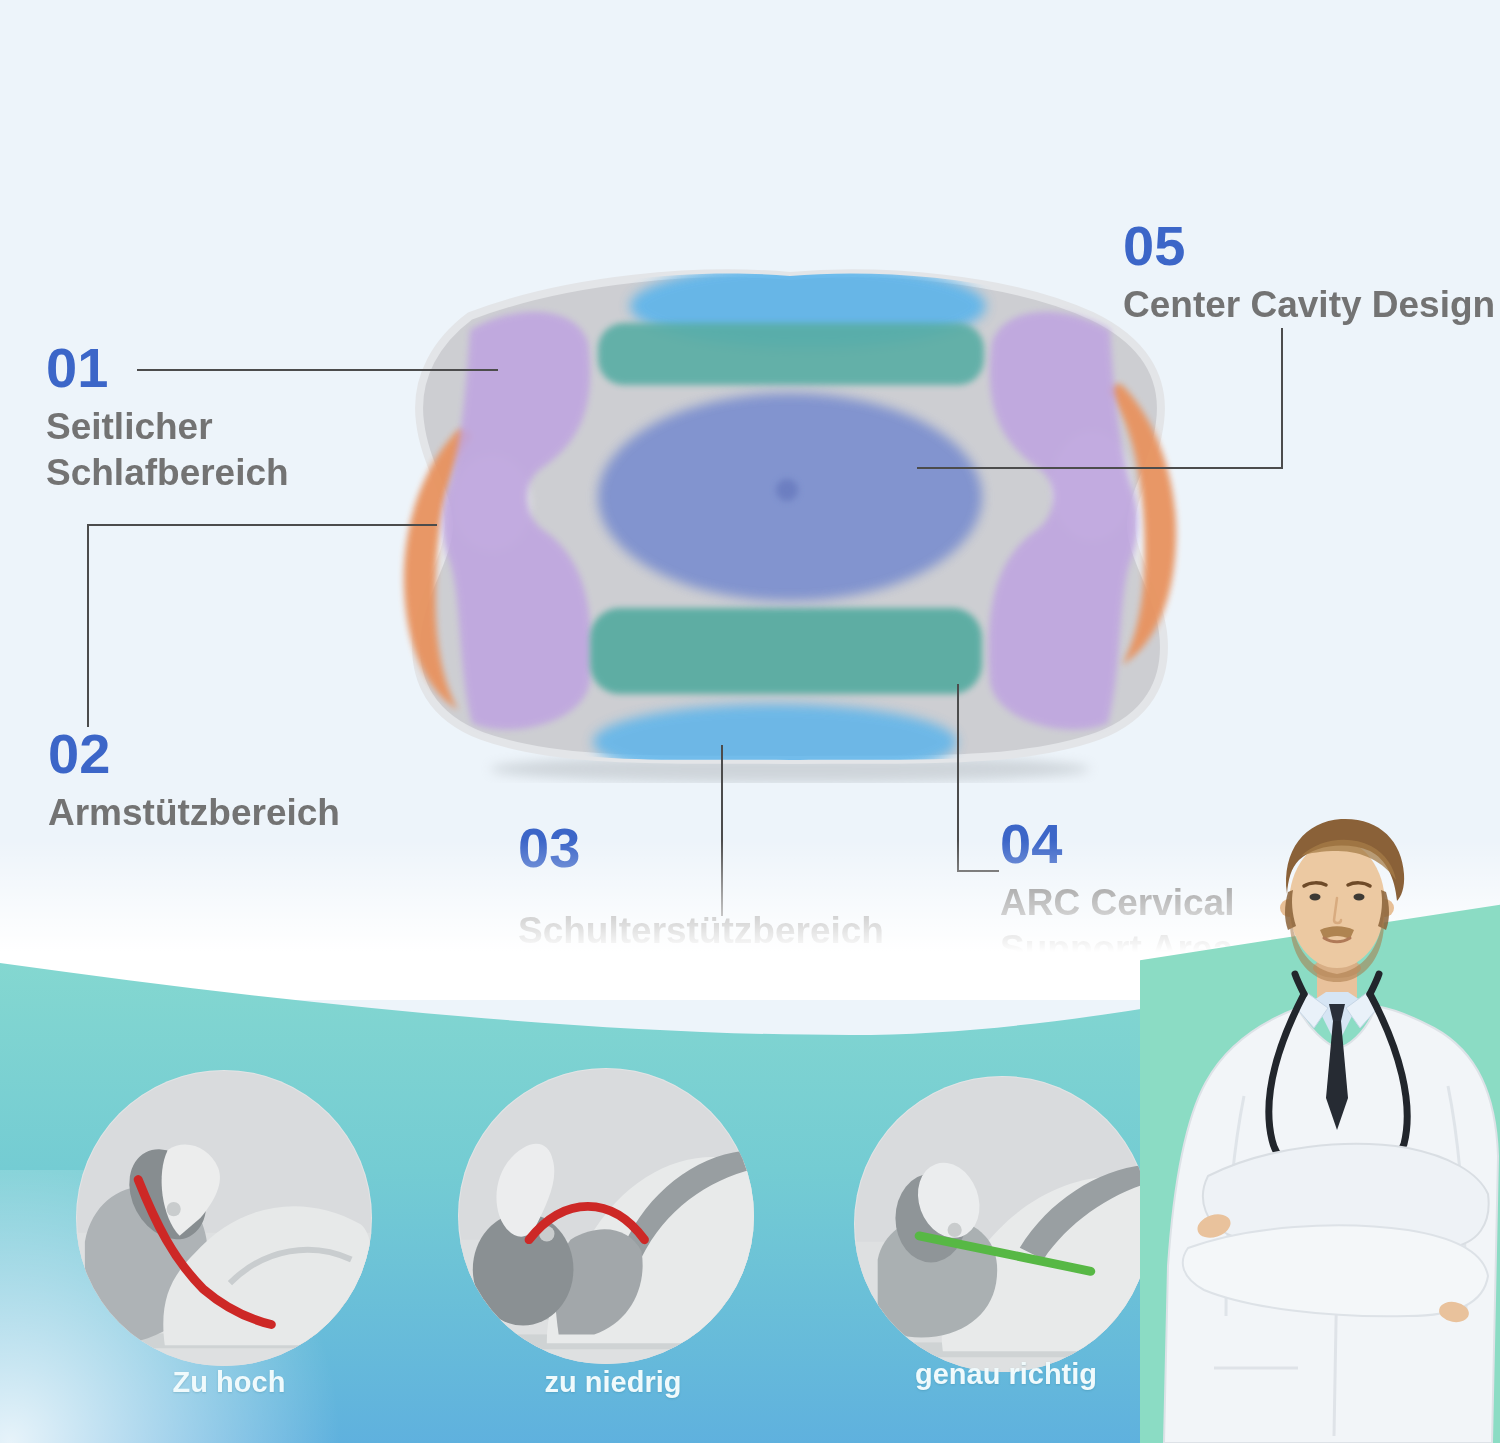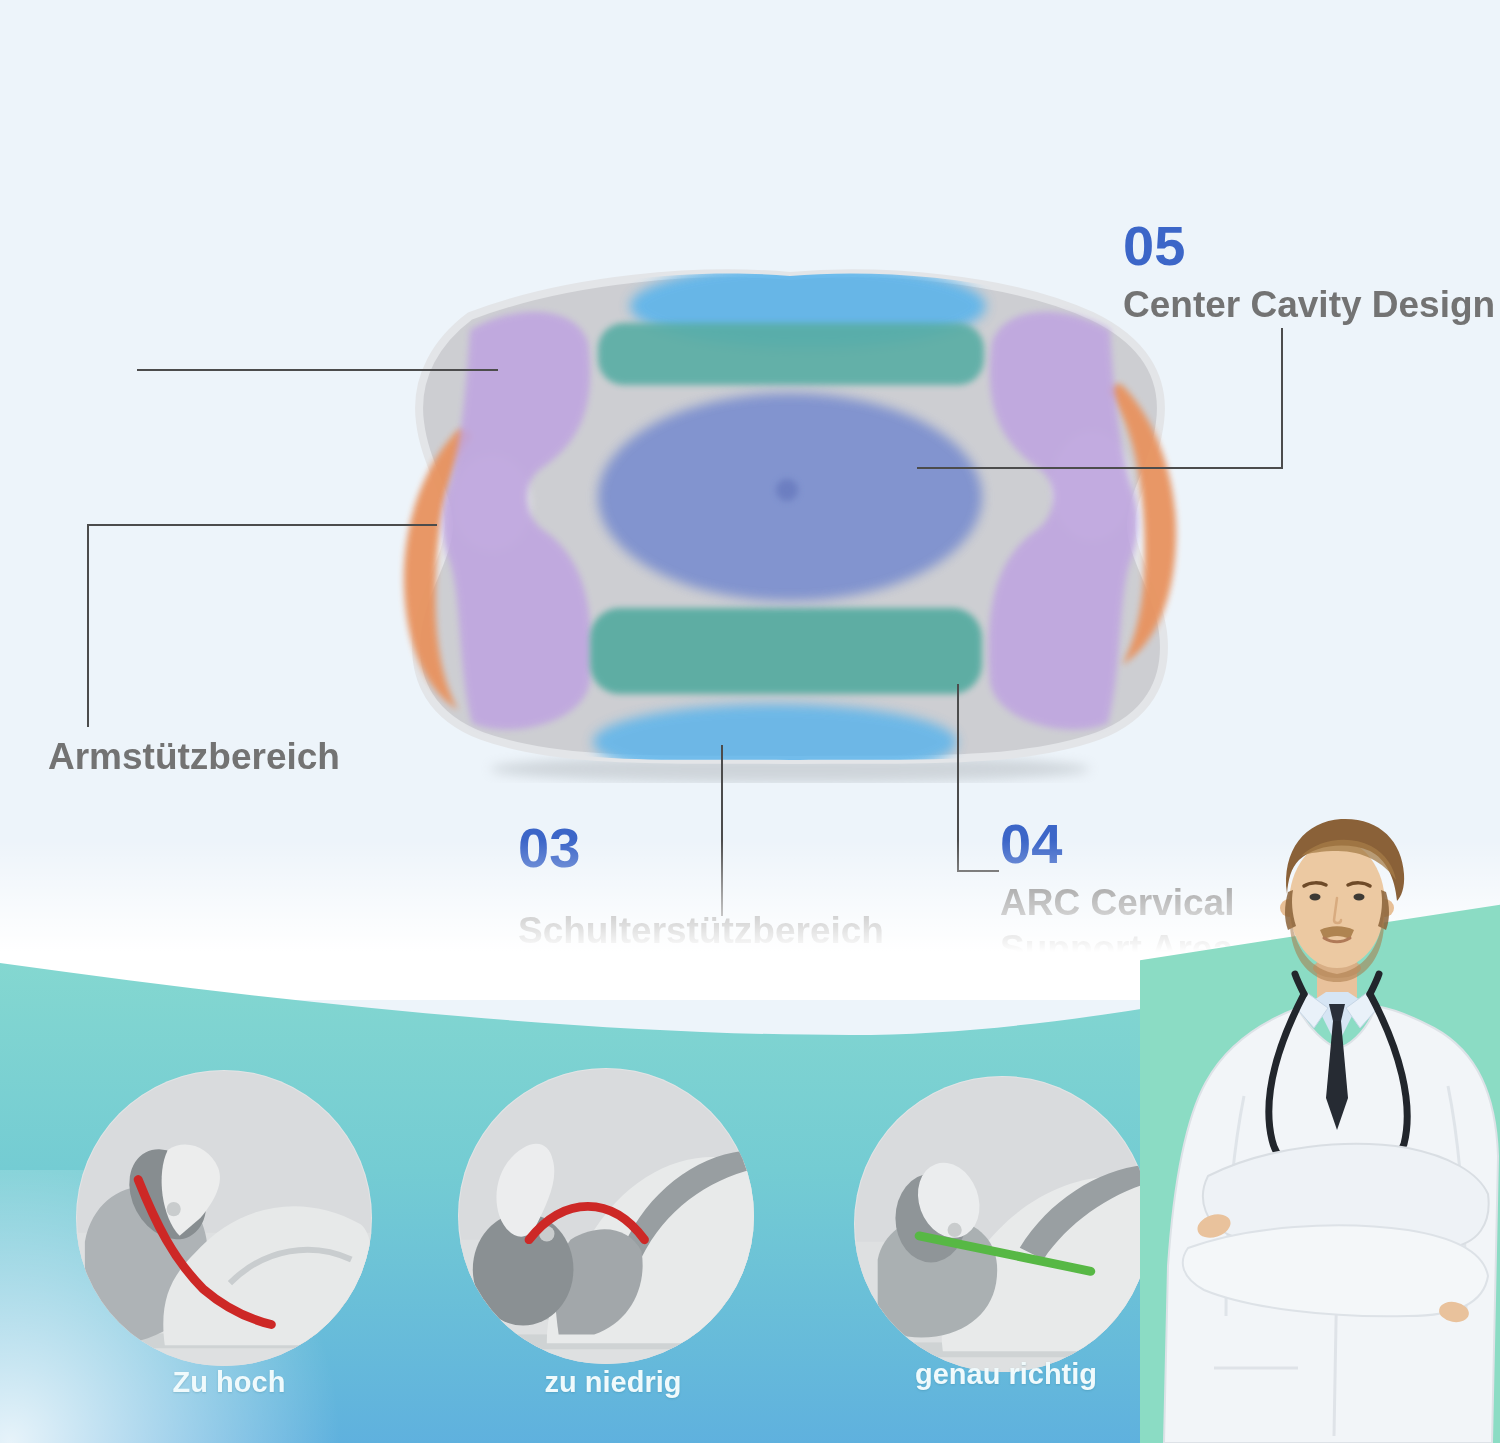--- a/index.html
+++ b/index.html
@@ -97,21 +97,29 @@
   <svg class="abs" style="left:0;top:0;" width="1500" height="1443" viewBox="0 0 1500 1443">
     <g fill="none" stroke="#4c4c4c" stroke-width="2">
       <path d="M137,370 H498"></path>
       <path d="M437,525 H88 V727"></path>
       <path d="M722,745 V916"></path>
       <path d="M958,684 V871 H999"></path>
       <path d="M917,468 H1282 V328"></path>
     </g>
   </svg>
 
+  <div id="co1" class="co">
+    <div class="num">01</div>
+    <div class="lbl">
+      <span>Seitlicher</span><br>
+      <span>Schlafbereich</span>
+    </div>
+  </div>
   <div id="co2" class="co">
+    <div class="num">02</div>
     <div class="lbl">Armstützbereich</div>
   </div>
   <div id="co3" class="co">
     <div class="num">03</div>
     <div class="lbl" style="margin-top:32px;">Schulterstützbereich</div>
   </div>
   <div id="co4" class="co">
     <div class="num">04</div>
     <div class="lbl">
       <span>ARC Cervical</span><br>

